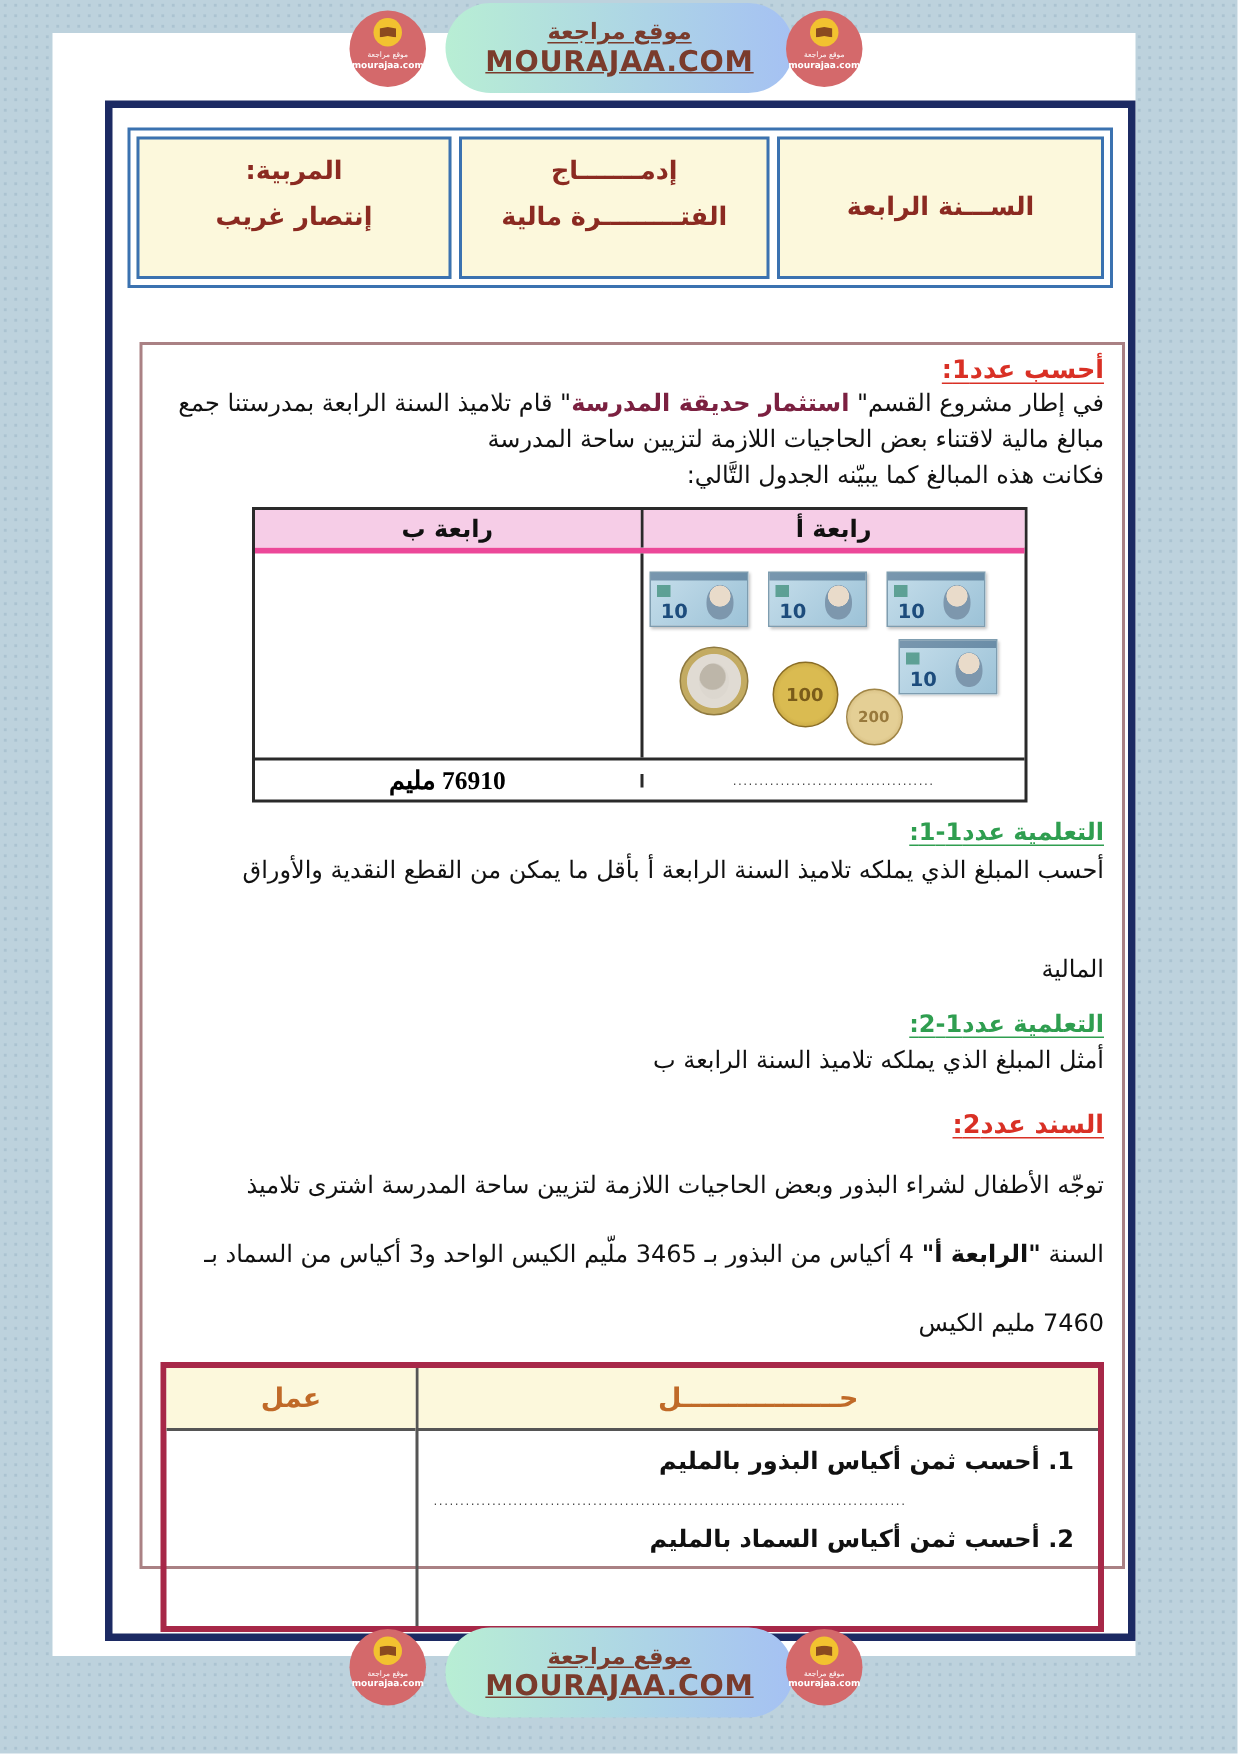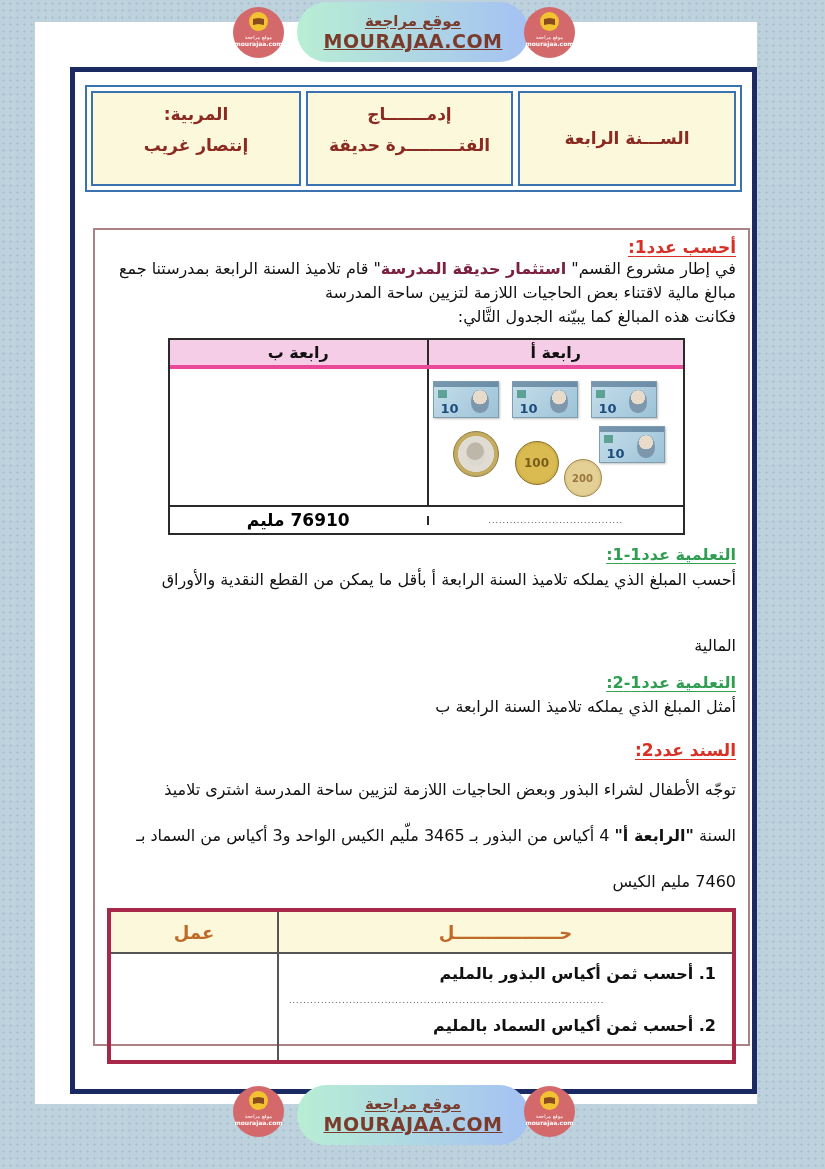--- a/index.html
+++ b/index.html
@@ -57,21 +57,21 @@
   .gap26 { margin-bottom:42px; } .gap22 { margin-bottom:22px; }
 
   
   .mtable { width:517px; margin:9px 51px 10px auto; border:2px solid #2a2a2a; direction:rtl; }
   .mrow { display:flex; direction:rtl; }
   .mth { flex:1 1 50%; background:#f6cde7; font-weight:bold; font-size:16px; color:#111;
          text-align:center; padding:3px 0; }
   .mth-a { border-left:2px solid #2a2a2a; }
   .m-money { border-top:4px solid #ec4899; height:140px; }
   .mcell-a { flex:1 1 50%; position:relative; border-left:2px solid #2a2a2a; }
-  .mcell-b { flex:1 1 50%; }
+  .mcell-b { flex:1 1 50%;font-family:Liberation Serif, serif; }
   .m-amount { border-top:2px solid #2a2a2a; height:28px; align-items:center; }
   .amt-dots { font-size:8px; letter-spacing:1px; color:#444; text-align:center; direction:ltr; }
   .amt-val { font-weight:bold; font-size:17px; text-align:center; color:#000; }
 
   
   .note { position:absolute; width:66px; height:37px; border:1px solid #7e9db0;
           background:linear-gradient(135deg,#c6deeb,#9cc2d7); box-shadow:1px 1px 2px rgba(0,0,0,.25); }
   .note .strip { position:absolute; top:0; left:0; right:0; height:5px; background:#2b4f72; opacity:.5; }
   .note .wm { position:absolute; left:4px; top:8px; width:9px; height:8px; background:#3e8e7a; opacity:.75; }
   .note .ten { position:absolute; left:7px; bottom:1px; font-size:13px; font-weight:bold; color:#1d4c7c; }
@@ -91,21 +91,21 @@
               background:radial-gradient(circle,#e4cf95 0 60%, #c4a767 100%);
               color:#98793c; font-weight:bold; font-size:10px; }
 
   
   .wtable { margin-top:14px; border:4px solid #a72848; direction:rtl; }
   .wrow { display:flex; direction:rtl; }
   .wth { background:#fcf8dc; color:#c06a28; font-weight:bold; font-size:18px;
          text-align:center; padding:10px 0 9px 0; border-bottom:2px solid #555; }
   .w-sol { flex:1 1 auto; border-left:2px solid #555; }
   .w-work { flex:0 0 166px; }
-  .wbody-sol { flex:1 1 auto; border-left:2px solid #555; padding:10px 16px 8px 10px; height:106px; }
+  .wbody-sol { flex:1 1 auto; border-left:2px solid #555; padding:10px 16px 8px 10px; height:130px; }
   .wbody-work { flex:0 0 166px; height:106px; }
   .witem { font-size:16px; font-weight:600; color:#111; line-height:20px; }
   .wdots { font-size:8px; letter-spacing:1px; color:#444; direction:ltr; text-align:left;
            margin:12px 0 11px 0; white-space:nowrap; overflow:hidden; }
 </style>
 </head>
 <body>
 
 <div class="page"></div>
 
@@ -130,21 +130,21 @@
 </div>
 
 <div class="frame">
 
   <div class="hdr">
     <div class="cell c-class">
       <span>الســـنة الرابعة</span>
     </div>
     <div class="cell c-mid">
       <div>إدمـــــــاج</div>
-      <div>الفتـــــــــرة حديقة</div>
+      <div>الفتـــــــــرة مالية</div>
     </div>
     <div class="cell c-teacher">
       <div>المربية:</div>
       <div>إنتصار غريب</div>
     </div>
   </div>
 
   <div class="content">
 
     <div class="h-red">أحسب عدد1:</div>

